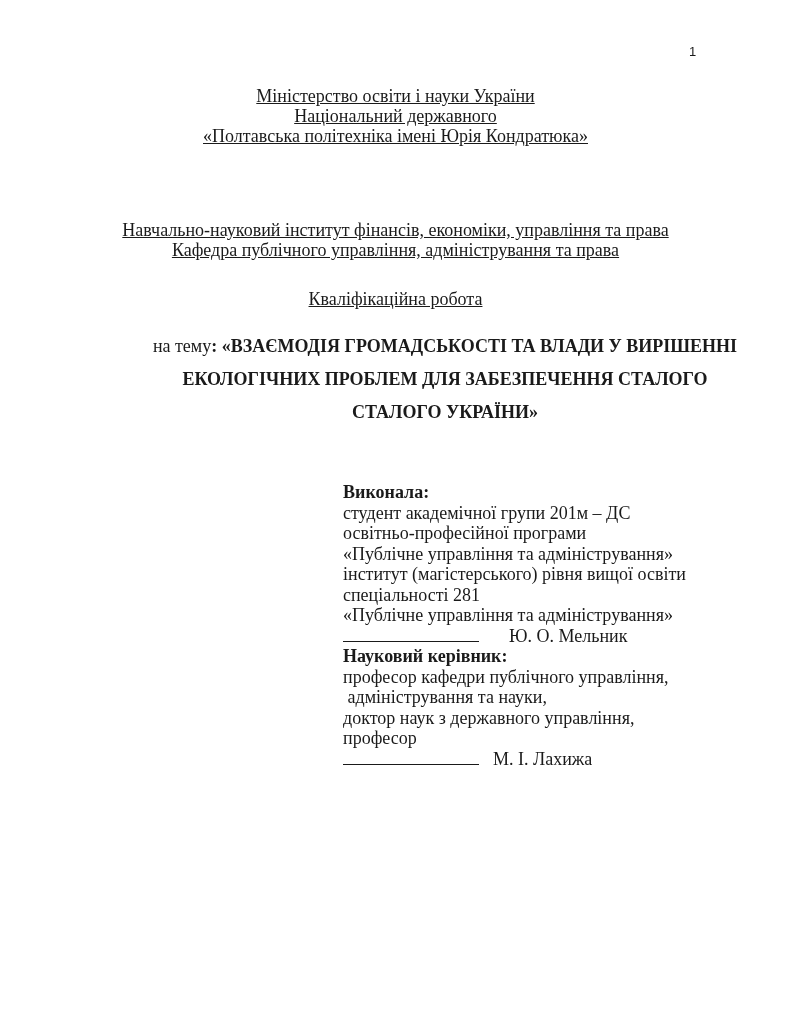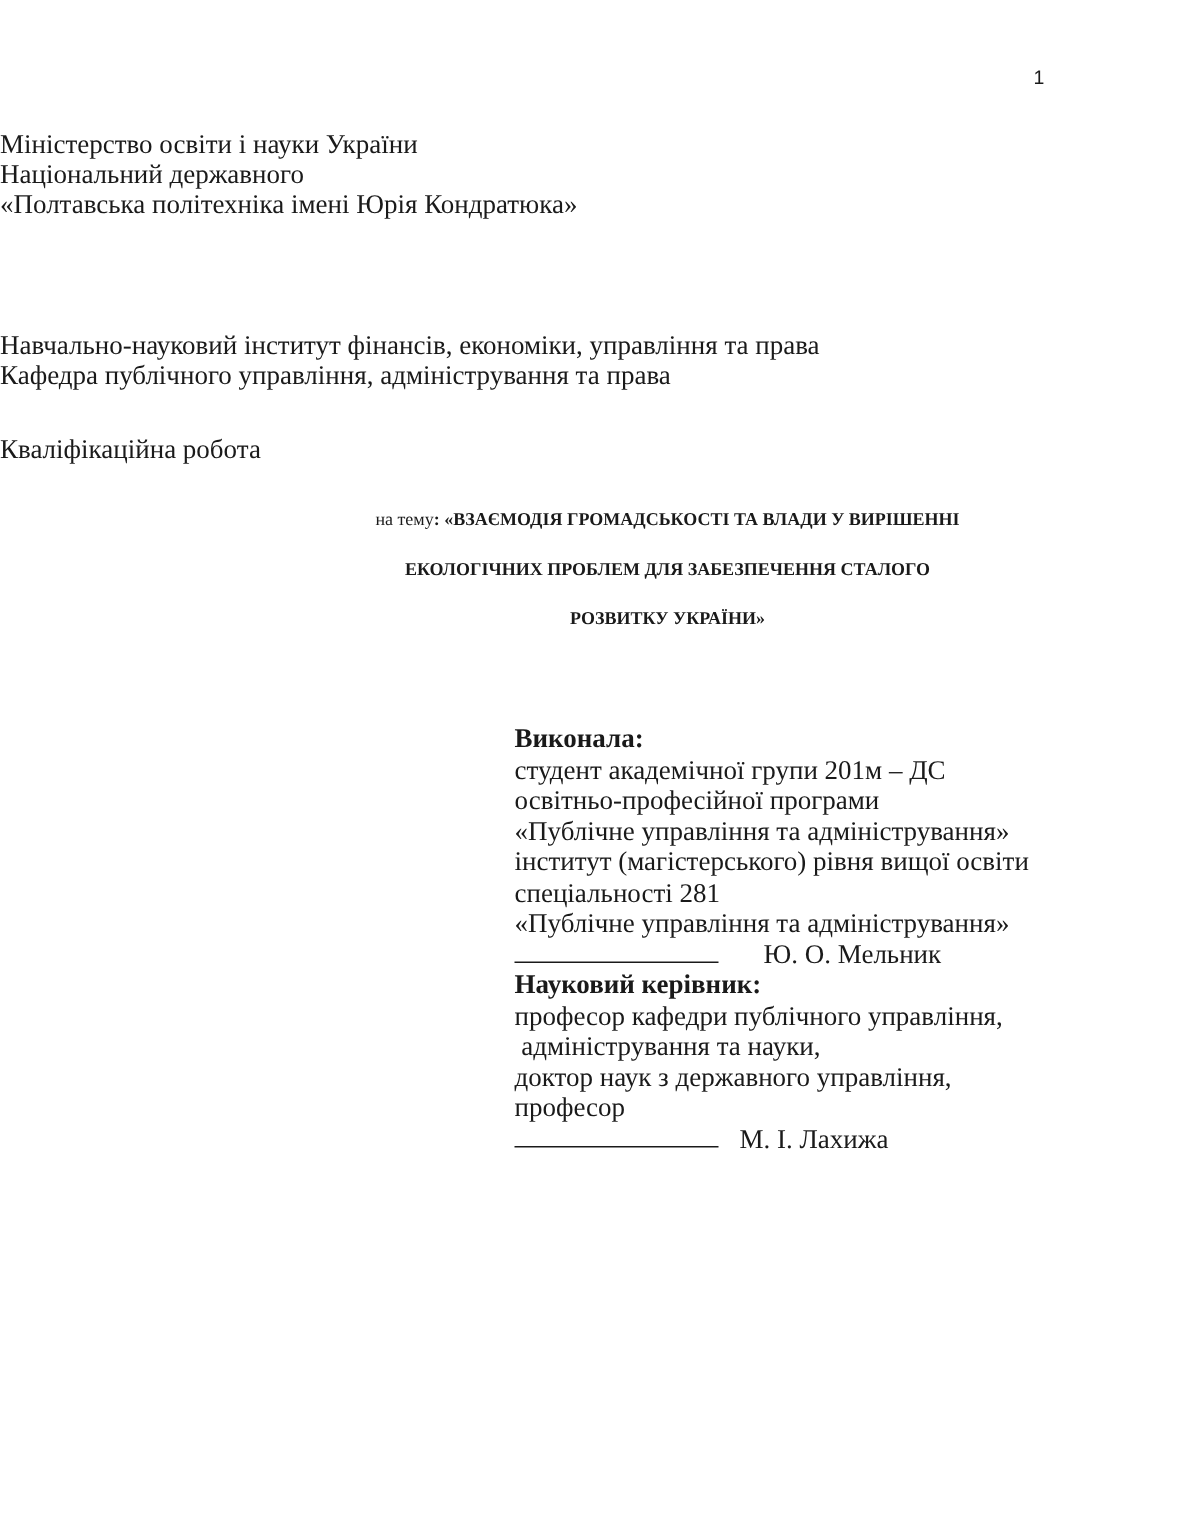--- a/index.html
+++ b/index.html
@@ -1,22 +1,22 @@
 <!DOCTYPE html>
 <html><head>
 <meta charset="utf-8">
 <style>
   html, body { margin: 0; padding: 0; background: #ffffff; }
   body { width: 791px; height: 1024px; position: relative; overflow: hidden; color: #1a1a1a; }
   .page { position: absolute; left: 0; top: 0; width: 791px; height: 1024px; background: #fff; }
   .serif { font-family: "Liberation Serif", "DejaVu Serif", serif; font-size: 18px; line-height: 20px; }
   .pnum { position: absolute; left: 689px; top: 44px; font-family: "Liberation Sans", sans-serif; font-size: 13px; }
-  .center-block { position: absolute; left: 0; width: 791px; text-align: left; }
+  .center-block { position: absolute; left: 0; width: 791px; text-align: center; text-decoration: underline; }
   .line { display: block; white-space: nowrap; }
-  .title-block { position: absolute; left: 140px; width: 610px; text-align: center; top: 330px; font-family: "Liberation Serif", serif; font-size: 12px; line-height: 33px; }
+  .title-block { position: absolute; left: 140px; width: 610px; text-align: center; top: 330px; font-family: "Liberation Serif", serif; font-size: 18px; line-height: 33px; }
   .bold { font-weight: bold; }
   .sig { position: absolute; left: 343px; top: 482px; font-family: "Liberation Serif", serif; font-size: 18px; line-height: 20.5px; }
   .underline-blank { display: inline-block; width: 136px; border-bottom: 1px solid #1a1a1a; height: 15px; vertical-align: baseline; margin-right: 14px; }
 </style>
 </head>
 <body>
 
 <div class="page">
 
   <div class="pnum">1</div>
@@ -32,21 +32,21 @@
     <span class="line">Кафедра публічного управління, адміністрування та права</span>
   </div>
 
   <div class="center-block serif" style="top:289px;">
     <span class="line">Кваліфікаційна робота</span>
   </div>
 
   <div class="title-block">
     <span class="line"><span>на тему</span><span class="bold">: </span><span class="bold">«ВЗАЄМОДІЯ ГРОМАДСЬКОСТІ ТА ВЛАДИ У ВИРІШЕННІ</span></span>
     <span class="line bold">ЕКОЛОГІЧНИХ ПРОБЛЕМ ДЛЯ ЗАБЕЗПЕЧЕННЯ СТАЛОГО</span>
-    <span class="line bold">РОЗВИТКУ УКРАЇНИ»</span>
+    <span class="line bold">СТАЛОГО УКРАЇНИ»</span>
   </div>
 
   <div class="sig">
     <span class="line bold">Виконала:</span>
     <span class="line">студент академічної групи 201м – ДС</span>
     <span class="line">освітньо-професійної програми</span>
     <span class="line">«Публічне управління та адміністрування»</span>
     <span class="line">інститут (магістерського) рівня вищої освіти</span>
     <span class="line">спеціальності 281</span>
     <span class="line">«Публічне управління та адміністрування»</span>

